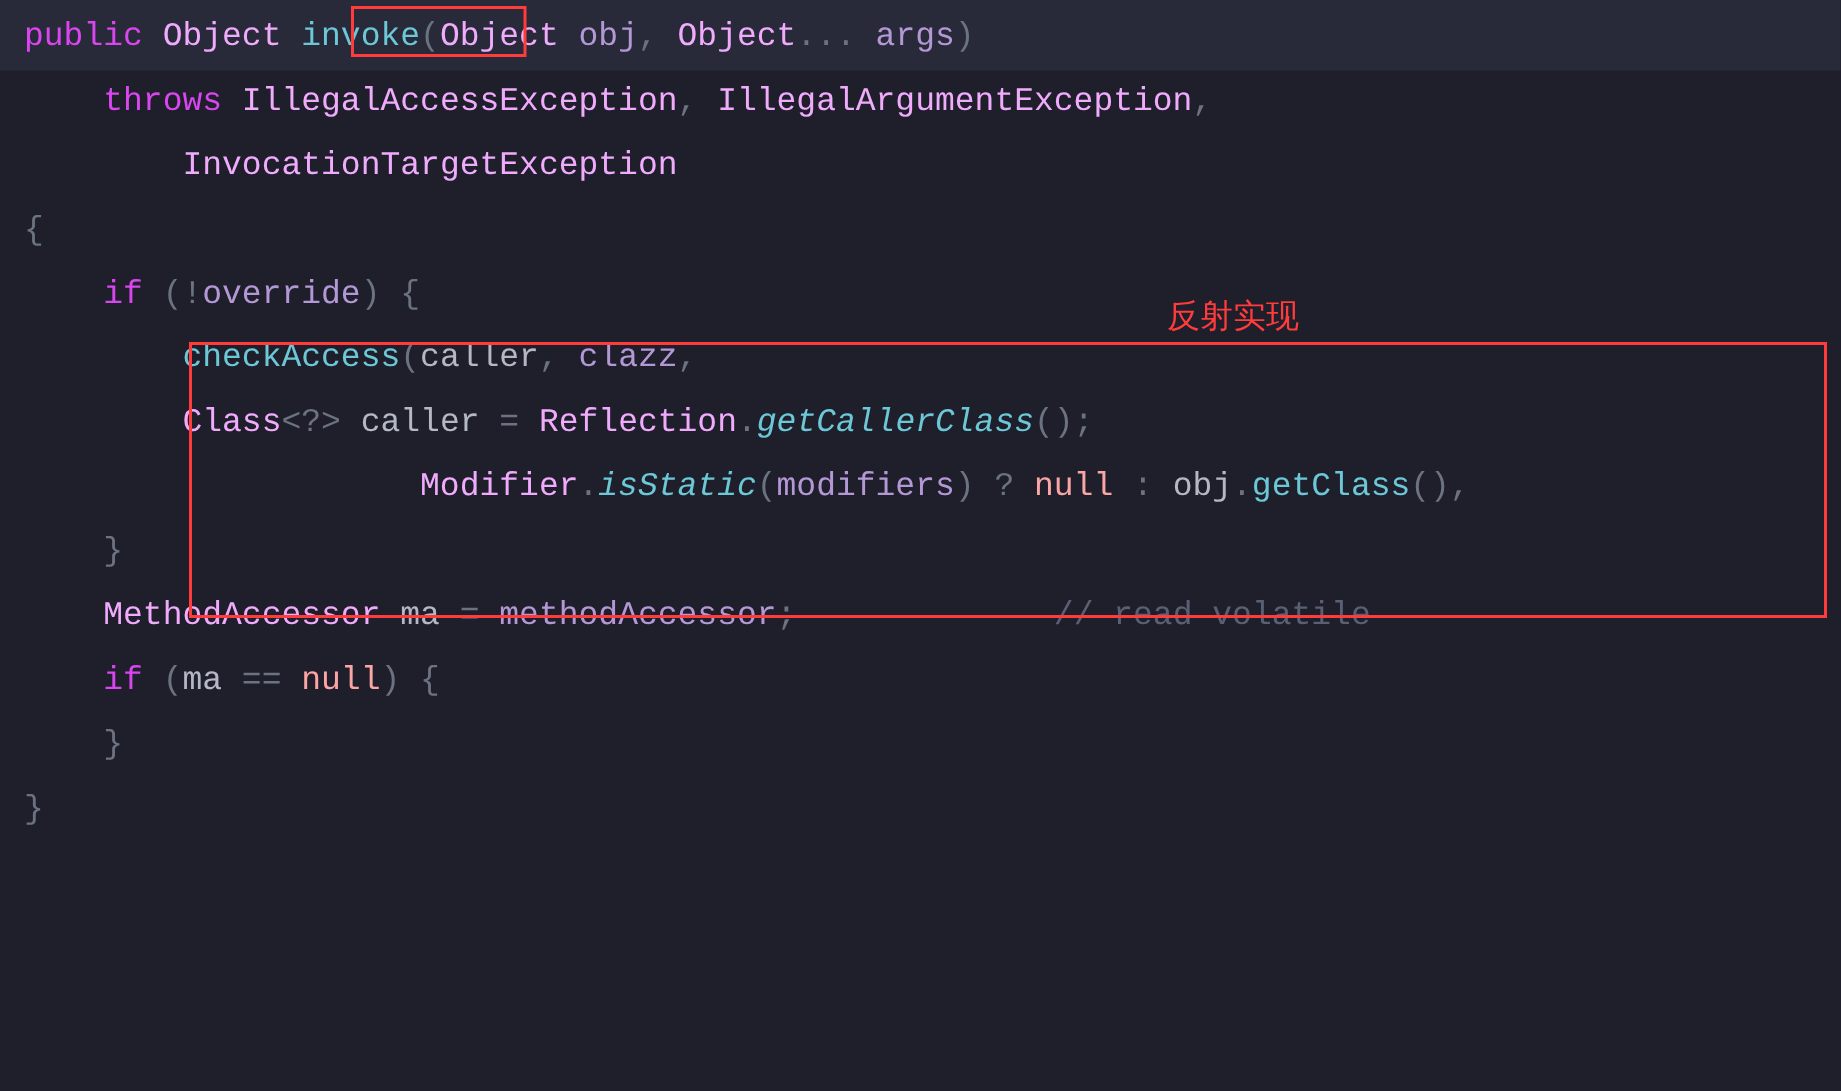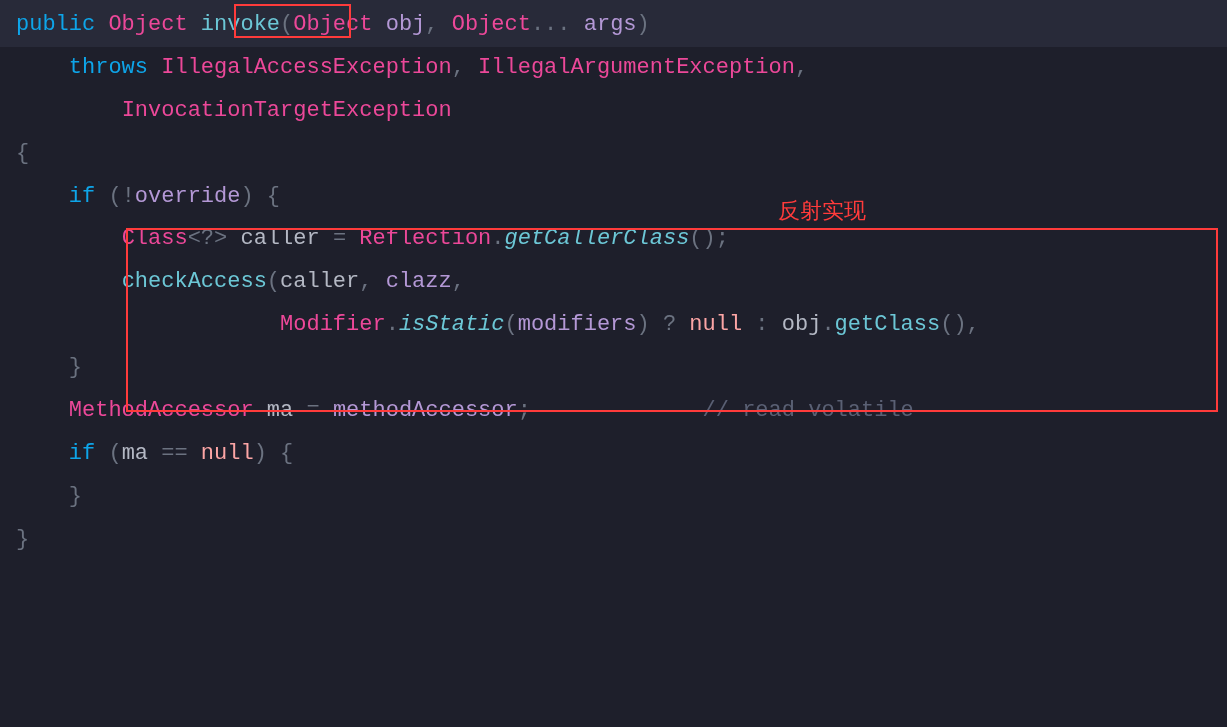--- a/index.html
+++ b/index.html
@@ -21,22 +21,22 @@
     }
     .line {
       white-space: pre;
       padding-left: 16px;
     }
     .line1 {
       background: #282a39;
       padding-top: 4px;
       padding-bottom: 0;
     }
-    .kw { color: #0ea5e9; }
-    .type { color: #ec4899; }
+    .kw { color: #d946ef; }
+    .type { color: #f0abfc; }
     .method { color: #6cc7d6; }
     .method-italic { color: #6cc7d6; font-style: italic; }
     .param { color: #b498d6; }
     .field { color: #b498d6; text-align: right; }
     .punct { color: #6b7280; }
     .num-null { color: #fca5a5; }
     .comment { color: #5a6074; }
     .annotation-label {
       position: absolute;
       color: #ff3b3b;
@@ -72,23 +72,23 @@
   <div class="line line1"><span class="kw">public</span> <span class="type">Object</span> <span class="method">invoke</span><span class="punct">(</span><span class="type">Object</span> <span class="param">obj</span><span class="punct">,</span> <span class="type">Object</span><span class="punct">...</span> <span class="param">args</span><span class="punct">)</span></div>
 
   <div class="line">    <span class="kw">throws</span> <span class="type">IllegalAccessException</span><span class="punct">,</span> <span class="type">IllegalArgumentException</span><span class="punct">,</span></div>
 
   <div class="line">        <span class="type">InvocationTargetException</span></div>
 
   <div class="line"><span class="punct">{</span></div>
 
   <div class="line">    <span class="kw">if</span> <span class="punct">(</span><span class="punct">!</span><span class="field">override</span><span class="punct">)</span> <span class="punct">{</span></div>
 
+  <div class="line">        <span class="method">checkAccess</span><span class="punct">(</span><span>caller</span><span class="punct">,</span> <span class="field">clazz</span><span class="punct">,</span></div>
+
   <div class="line">        <span class="type">Class</span><span class="punct">&lt;?&gt;</span> <span>caller</span> <span class="punct">=</span> <span class="type">Reflection</span><span class="punct">.</span><span class="method-italic">getCallerClass</span><span class="punct">()</span><span class="punct">;</span></div>
-
-  <div class="line">        <span class="method">checkAccess</span><span class="punct">(</span><span>caller</span><span class="punct">,</span> <span class="field">clazz</span><span class="punct">,</span></div>
 
   <div class="line">                    <span class="type">Modifier</span><span class="punct">.</span><span class="method-italic">isStatic</span><span class="punct">(</span><span class="field">modifiers</span><span class="punct">)</span> <span class="punct">?</span> <span class="num-null">null</span> <span class="punct">:</span> <span>obj</span><span class="punct">.</span><span class="method">getClass</span><span class="punct">()</span><span class="punct">,</span></div>
 
 
   <div class="line">    <span class="punct">}</span></div>
 
   <div class="line">    <span class="type">MethodAccessor</span> <span>ma</span> <span class="punct">=</span> <span class="field">methodAccessor</span><span class="punct">;</span>             <span class="comment">// read volatile</span></div>
 
   <div class="line">    <span class="kw">if</span> <span class="punct">(</span><span>ma</span> <span class="punct">==</span> <span class="num-null">null</span><span class="punct">)</span> <span class="punct">{</span></div>
 

